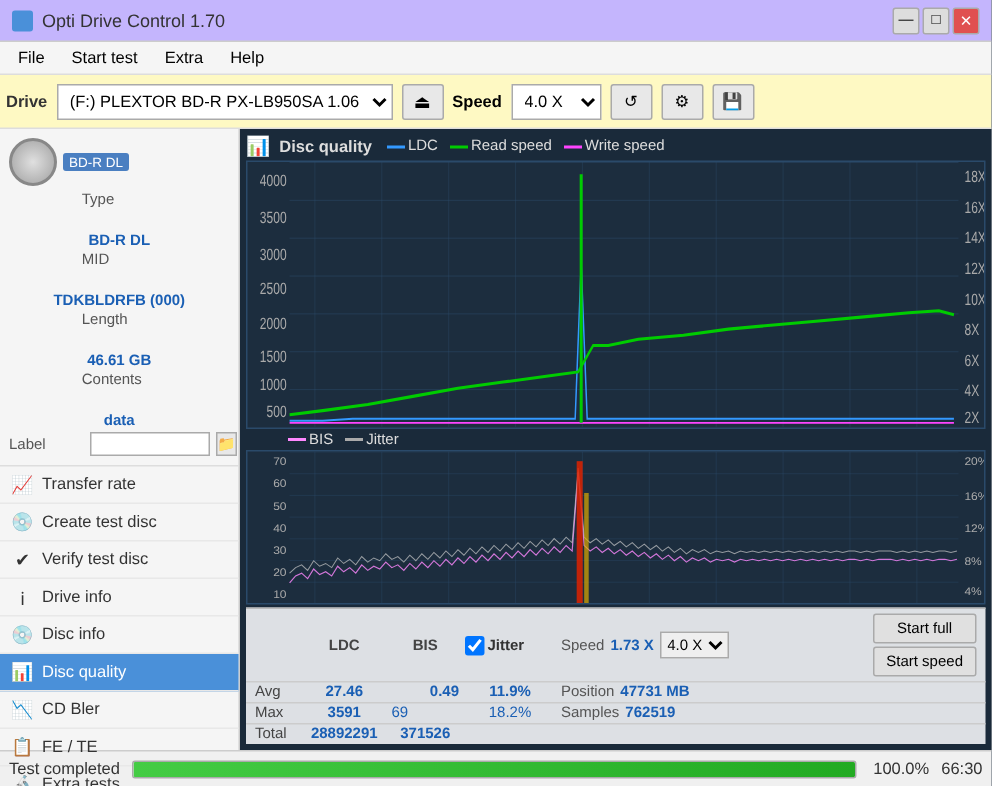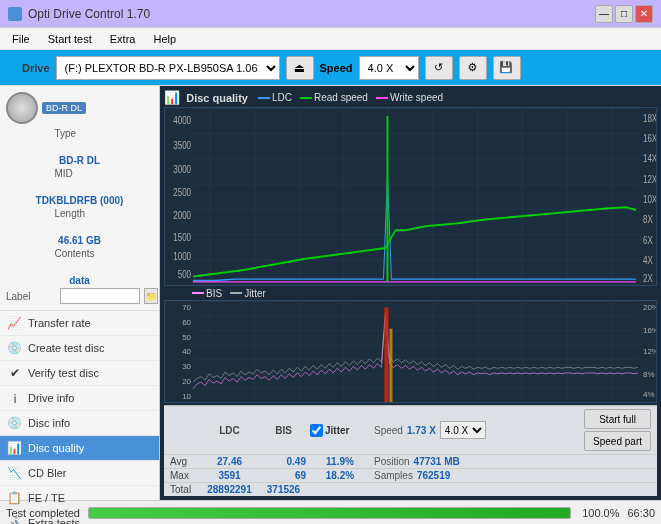--- a/index.html
+++ b/index.html
@@ -12,21 +12,21 @@
     .titlebar-title { font-size: 12px; color: #333; }
     .titlebar-controls { display: flex; gap: 2px; }
     .titlebar-btn { width: 18px; height: 18px; background: #ddd; border: 1px solid #aaa; border-radius: 2px; font-size: 10px; display: flex; align-items: center; justify-content: center; cursor: pointer; }
     .titlebar-btn.close { background: #e05050; color: white; }
 
     
     .menubar { background: #f5f5f5; height: 22px; display: flex; align-items: center; padding: 0 4px; border-bottom: 1px solid #ddd; gap: 2px; }
     .menu-item { padding: 2px 8px; font-size: 11px; cursor: pointer; border-radius: 2px; }
 
     
-    .toolbar { background: #0ea5e9; height: 36px; display: flex; align-items: center; padding: 0 22px; border-bottom: 1px solid #ddd; gap: 6px; }
+    .toolbar { background: #fef9c3; height: 36px; display: flex; align-items: center; padding: 0 4px; border-bottom: 1px solid #ddd; gap: 6px; }
     .toolbar-label { font-size: 11px; font-weight: bold; color: #333; }
     .drive-select { height: 24px; font-size: 11px; border: 1px solid #aaa; background: white; padding: 0 4px; min-width: 200px; }
     .eject-btn { height: 24px; width: 28px; background: #e8e8e8; border: 1px solid #aaa; border-radius: 2px; cursor: pointer; font-size: 12px; }
     .speed-label { font-size: 11px; font-weight: bold; }
     .speed-select { height: 24px; font-size: 11px; border: 1px solid #aaa; background: white; padding: 0 4px; width: 60px; }
     .toolbar-icon-btn { height: 24px; width: 28px; background: #e8e8e8; border: 1px solid #aaa; border-radius: 2px; cursor: pointer; font-size: 11px; display: flex; align-items: center; justify-content: center; }
 
     
     .main { display: flex; height: calc(524px - 28px - 22px - 36px - 24px); }
 
@@ -313,39 +313,39 @@
       </div>
       <div style="flex:1; display:flex; gap:4px; align-items:center;">
         <span style="color:#555;">Speed</span>
         <span style="color:#1a5fb4; font-weight:bold;">1.73 X</span>
         <select style="height:18px; font-size:10px; border:1px solid #aaa;">
           <option>4.0 X</option>
         </select>
       </div>
       <div style="display:flex; flex-direction:column; gap:2px;">
         <button class="action-btn">Start full</button>
-        <button class="action-btn">Speed part</button>
+        <button class="action-btn">Start speed</button>
       </div>
     </div>
 
     <div style="background:#dde0e4; display:flex; align-items:center; padding:1px 6px; font-size:10px; gap:4px; border-top:1px solid #ccc;">
       <div style="min-width:28px; color:#444;">Avg</div>
       <div style="min-width:55px; text-align:center; color:#1a5fb4; font-weight:bold;">27.46</div>
       <div style="min-width:45px; text-align:right; color:#1a5fb4; font-weight:bold;">0.49</div>
       <div style="min-width:60px; text-align:center; color:#1a5fb4; font-weight:bold;">11.9%</div>
       <div style="flex:1; display:flex; gap:4px; color:#555;">
         <span>Position</span>
         <span style="color:#1a5fb4; font-weight:bold;">47731 MB</span>
       </div>
     </div>
     <div style="background:#dde0e4; display:flex; align-items:center; padding:1px 6px; font-size:10px; gap:4px; border-top:1px solid #ccc;">
       <div style="min-width:28px; color:#444;">Max</div>
       <div style="min-width:55px; text-align:center; color:#1a5fb4; font-weight:bold;">3591</div>
-      <div style="min-width:45px; text-align:right; color:#1a5fb4; font-weight:bold;">69</div>
-      <div style="min-width:60px; text-align:center; color:#1a5fb4; font-weight:bold;">18.2%</div>
+      <div style="min-width:45px; text-align:left; color:#1a5fb4; font-weight:normal;">69</div>
+      <div style="min-width:60px; text-align:center; color:#1a5fb4; font-weight:normal;">18.2%</div>
       <div style="flex:1; display:flex; gap:4px; color:#555;">
         <span>Samples</span>
         <span style="color:#1a5fb4; font-weight:bold;">762519</span>
       </div>
     </div>
     <div style="background:#dde0e4; display:flex; align-items:center; padding:1px 6px; font-size:10px; gap:4px; border-top:1px solid #ccc;">
       <div style="min-width:28px; color:#444;">Total</div>
       <div style="min-width:55px; text-align:center; color:#1a5fb4; font-weight:bold;">28892291</div>
       <div style="min-width:45px; text-align:center; color:#1a5fb4; font-weight:bold;">371526</div>
     </div>

